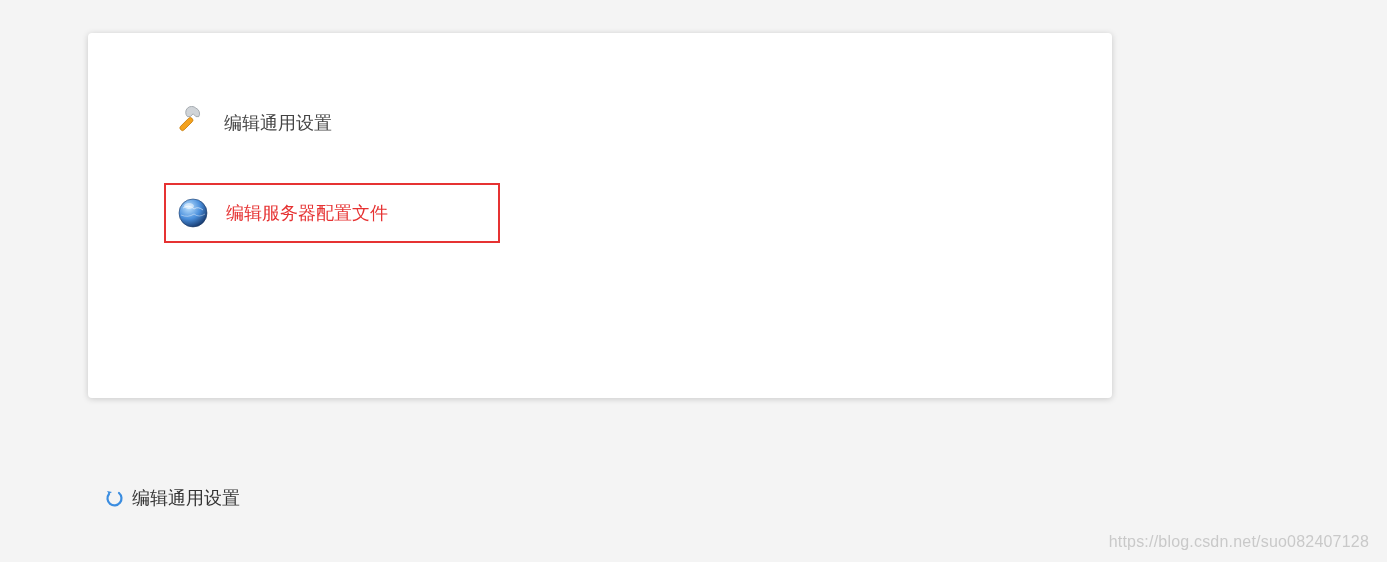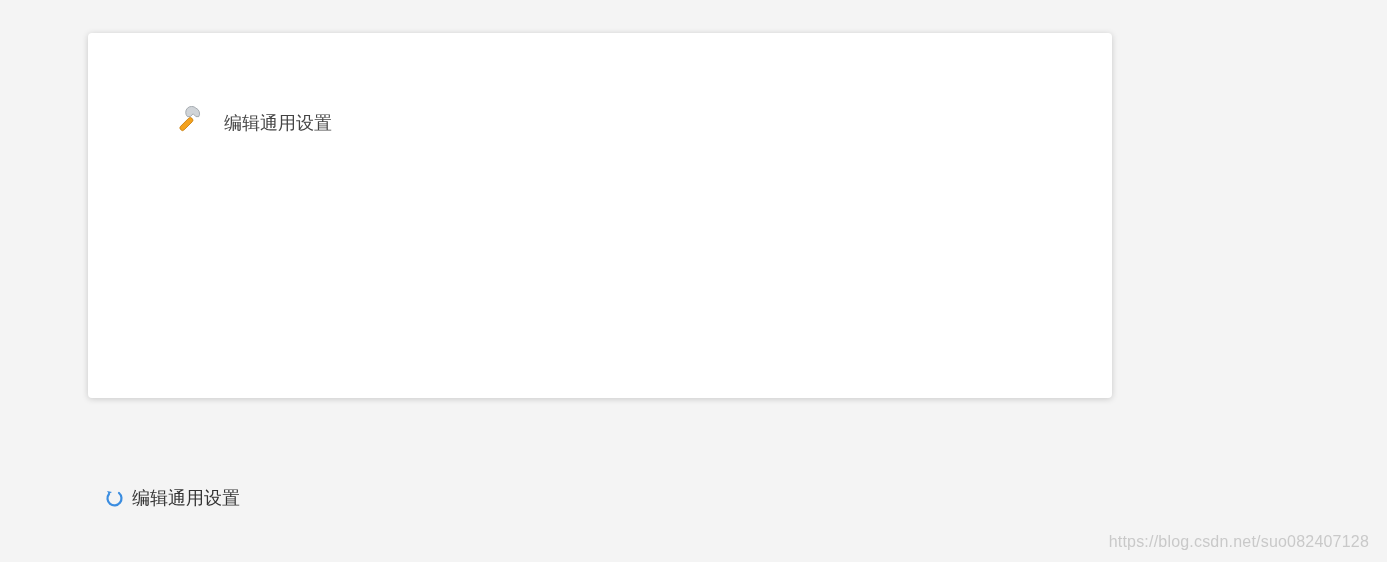--- a/index.html
+++ b/index.html
@@ -86,20 +86,38 @@
           <path d="M10 3 a6 6 0 0 0 0 12 l2 -2 v-4 h4 l2 -2 a6 6 0 0 0 -8 -4 z" fill="#d0d4d8" stroke="#9aa0a6" stroke-width="0.8"></path>
           <rect x="12" y="13" width="5" height="16" rx="2.3" fill="#f4a21e" stroke="#c87c0a" stroke-width="0.8"></rect>
         </g>
       </svg>
     </span>
     <span>编辑通用设置</span>
   </div>
 
   <div class="spacer"></div>
 
+  <div class="menu-item highlight-box">
+    <span class="icon-wrap">
+      <svg width="34" height="34" viewBox="0 0 34 34">
+        <defs>
+          <radialGradient id="gg" cx="35%" cy="30%" r="75%">
+            <stop offset="0%" stop-color="#bfe3ff"></stop>
+            <stop offset="55%" stop-color="#4a8fdc"></stop>
+            <stop offset="100%" stop-color="#15366a"></stop>
+          </radialGradient>
+        </defs>
+        <circle cx="17" cy="17" r="14" fill="url(#gg)" stroke="#1d3a66" stroke-width="0.6"></circle>
+        <path d="M7 12 q6 -4 11 1 q4 -3 9 1" stroke="rgba(255,255,255,0.55)" stroke-width="1" fill="none"></path>
+        <path d="M5 19 q7 3 13 -1 q5 4 11 0" stroke="rgba(255,255,255,0.4)" stroke-width="1" fill="none"></path>
+        <ellipse cx="13" cy="10" rx="5" ry="3" fill="rgba(255,255,255,0.5)"></ellipse>
+      </svg>
+    </span>
+    <span>编辑服务器配置文件</span>
+  </div>
 
   <div class="spacer-lg"></div>
 
 
 </div>
 
 <div class="back-link">
   <span class="icon-wrap">
     <svg width="18" height="18" viewBox="0 0 18 18">
       <path d="M14 4 a7 7 0 1 1 -10 1" stroke="#3b8de0" stroke-width="2.2" fill="none" stroke-linecap="round"></path>

